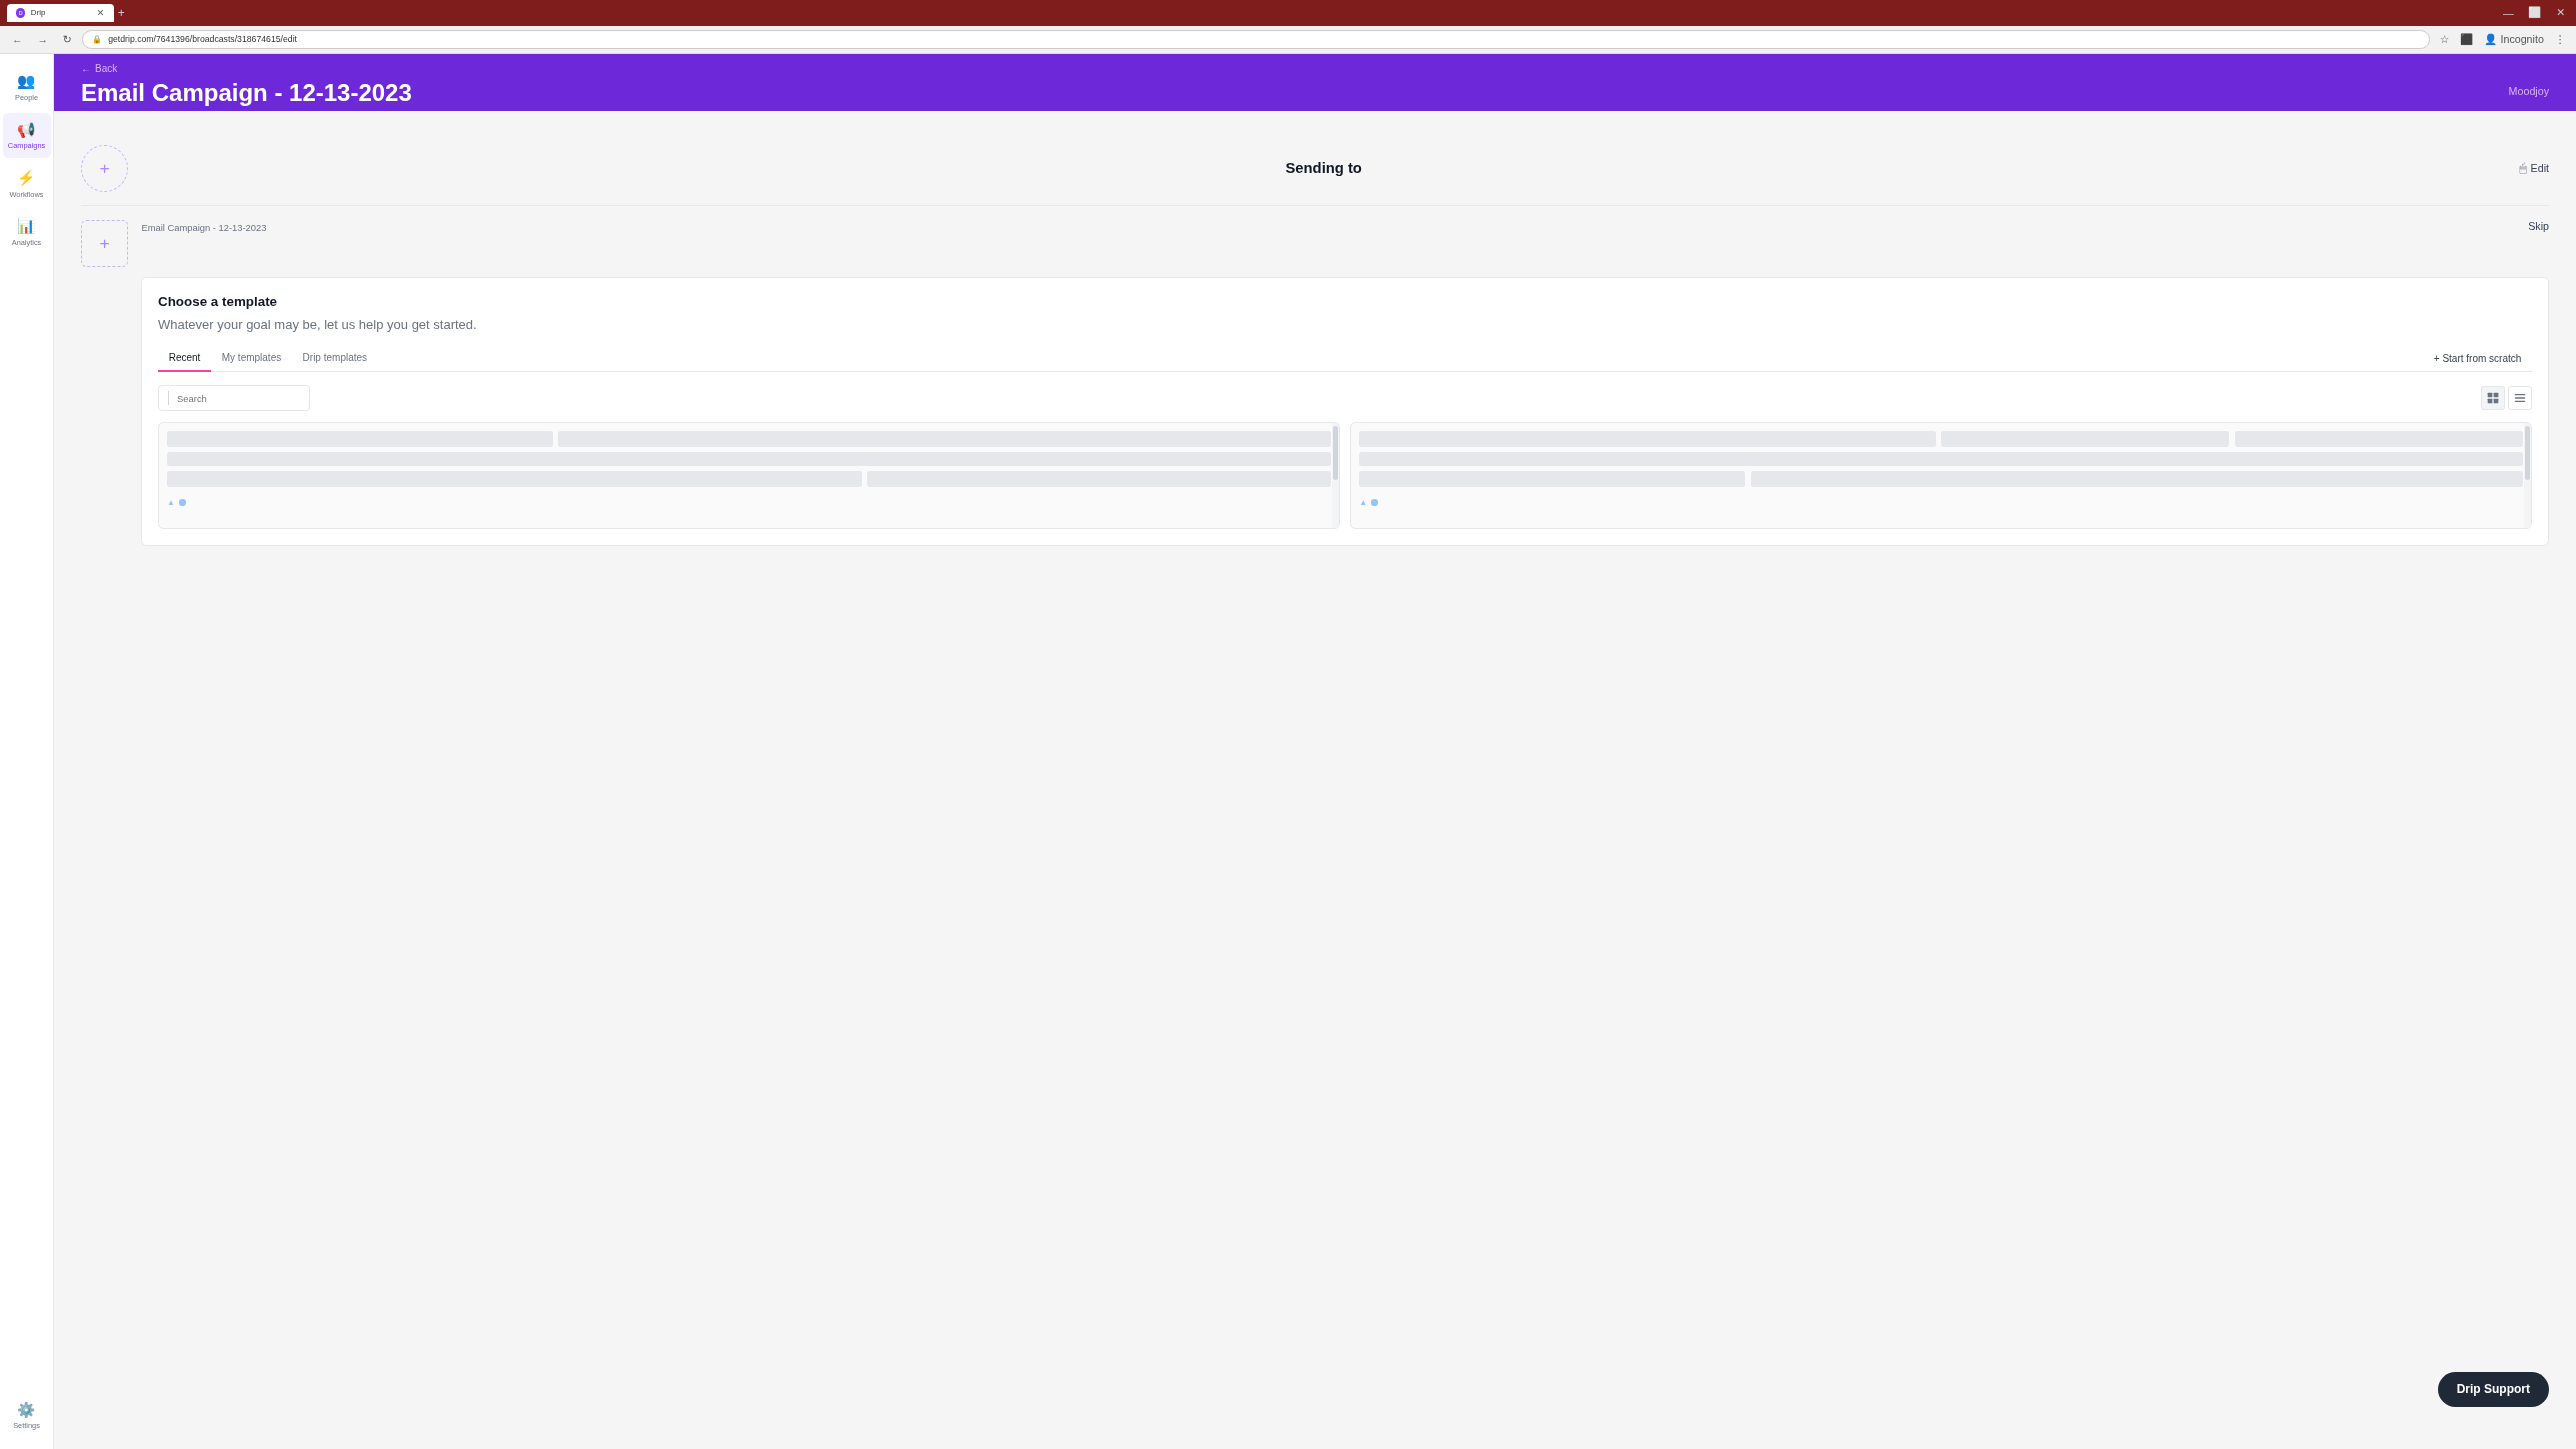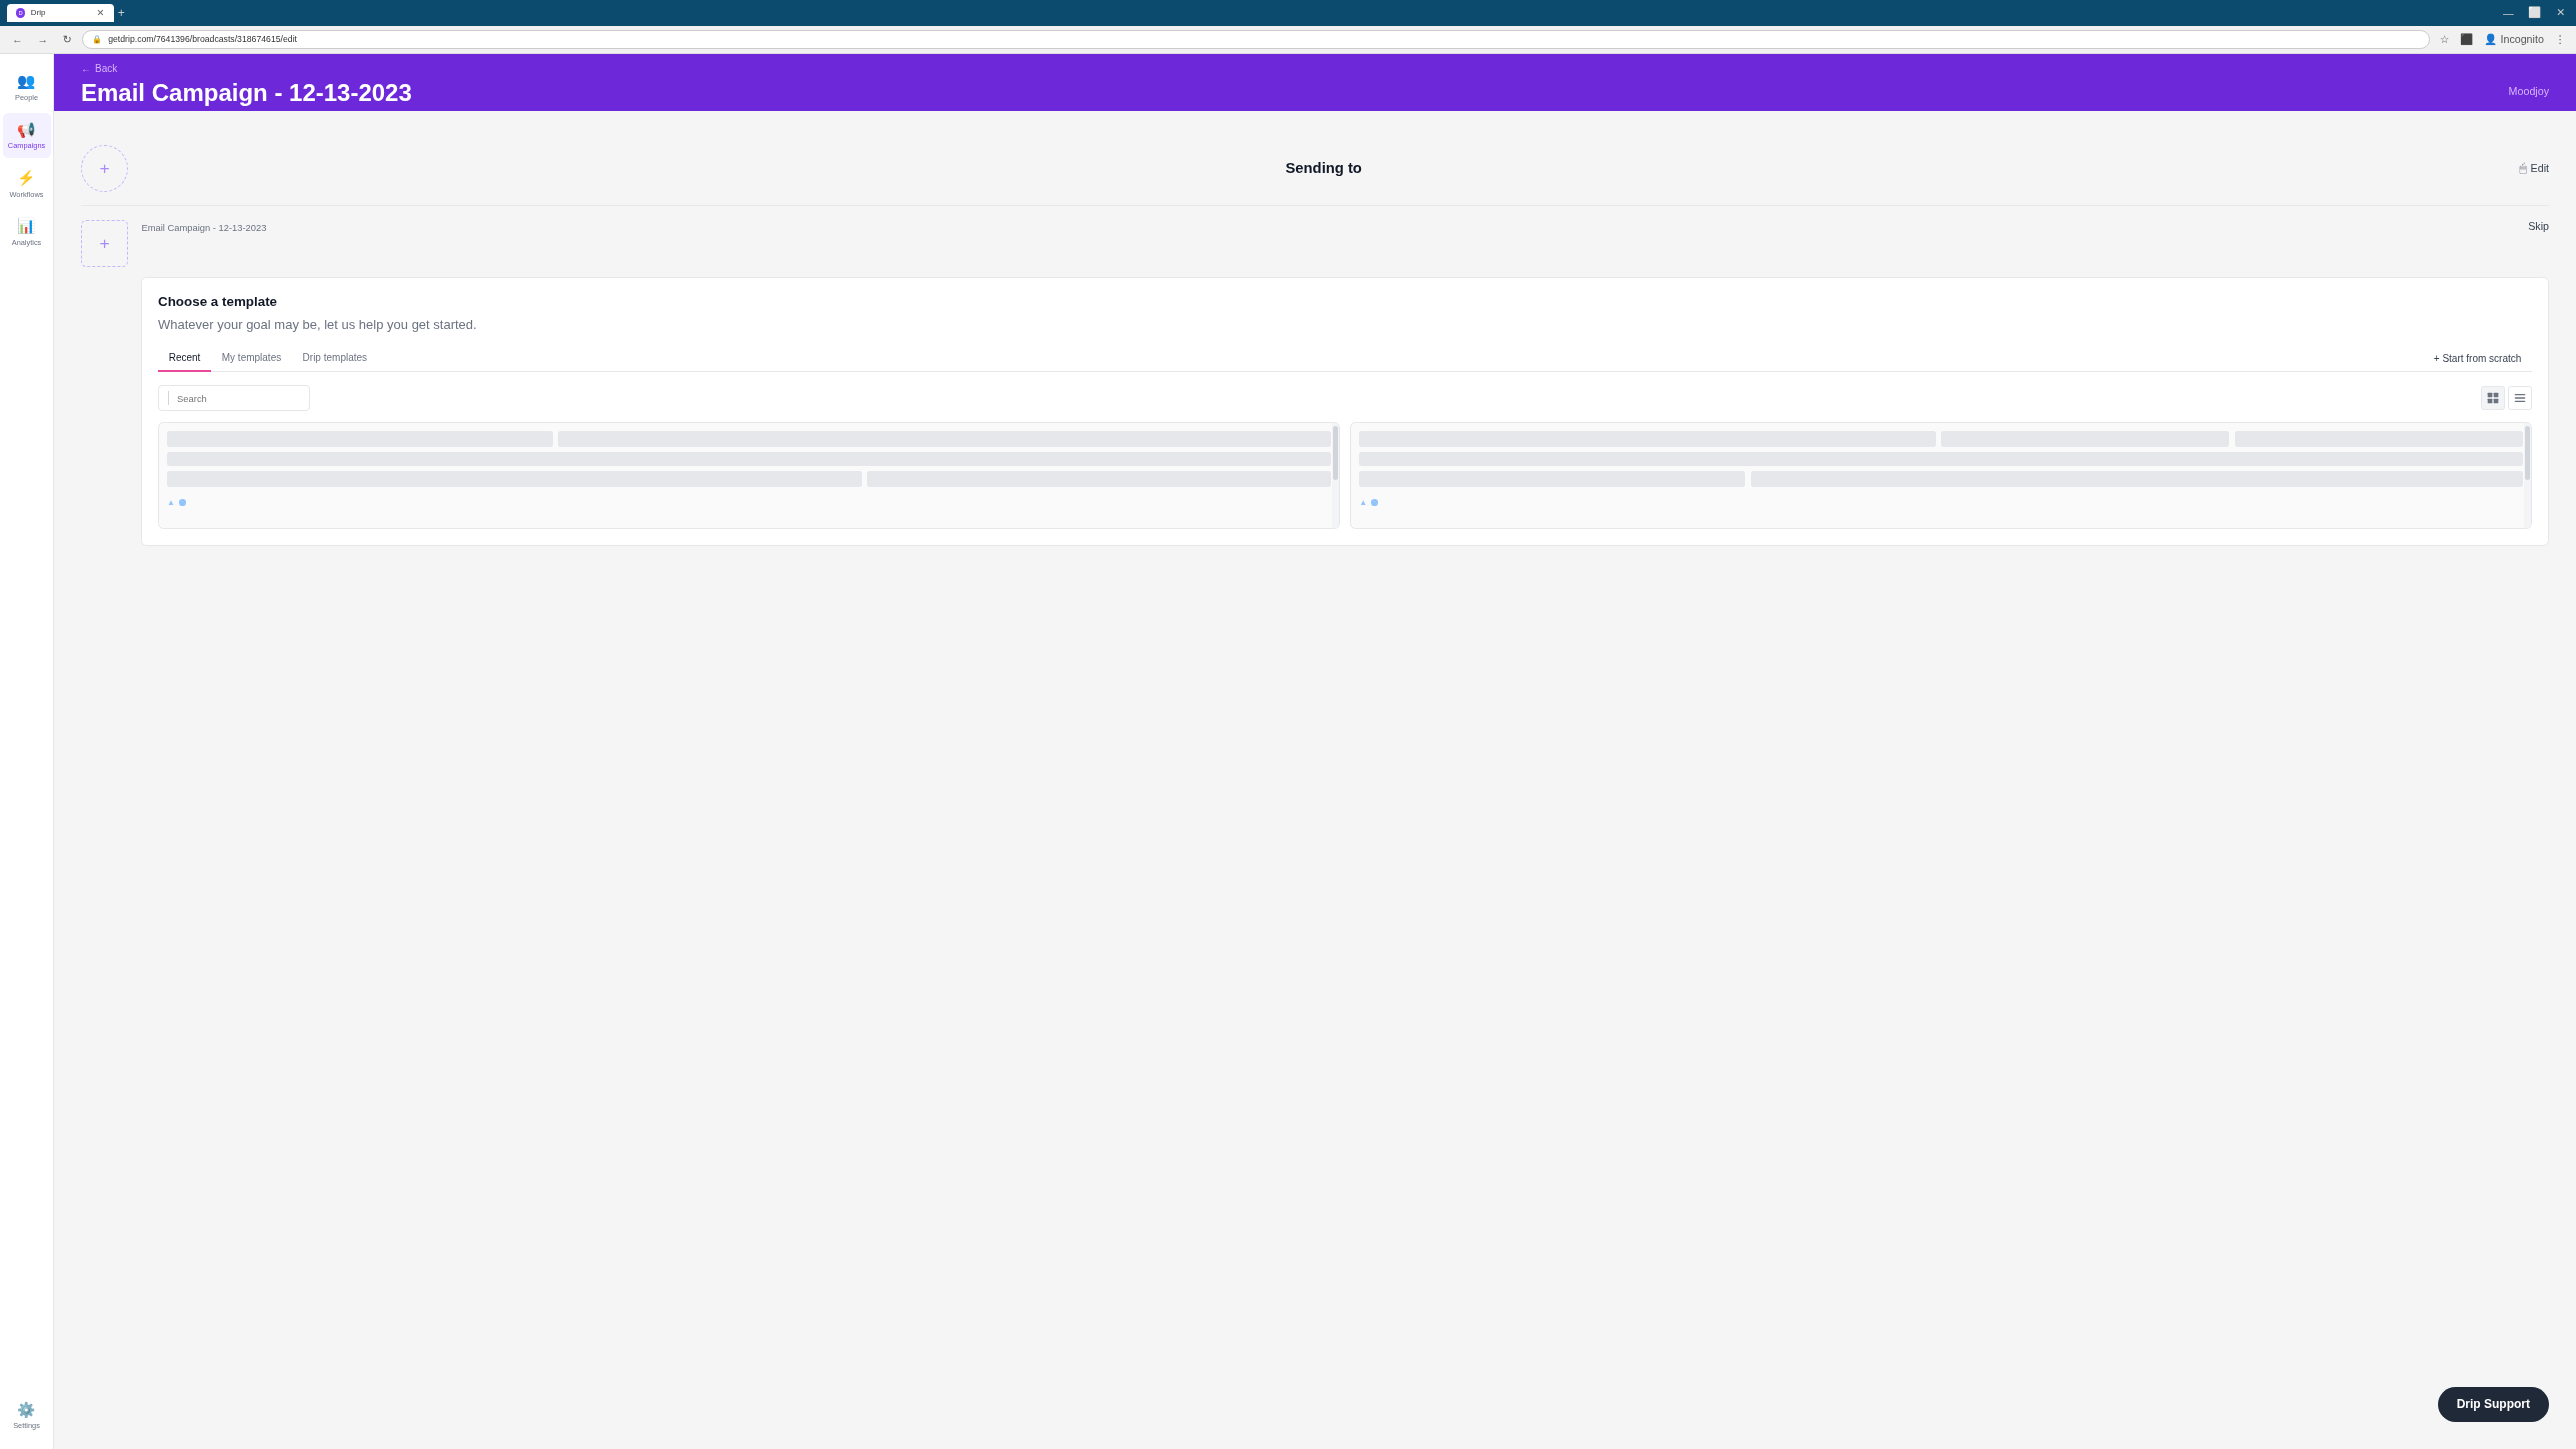--- a/index.html
+++ b/index.html
@@ -1,19 +1,19 @@
 <!DOCTYPE html>
 <html style="font-size:10.7px"><head>
   <meta charset="utf-8">
   <style>
     * { box-sizing: border-box; margin: 0; padding: 0; }
     body { font-family: -apple-system, BlinkMacSystemFont, 'Segoe UI', sans-serif; background: #f5f5f5; display: flex; flex-direction: column; height: 100vh; overflow: hidden; }
 
     
-    .browser-chrome { background: #0c4a6e; padding: 4px 6.7px; display: flex; align-items: center; gap: 5.4px; }
+    .browser-chrome { background: #7f1d1d; padding: 4px 6.7px; display: flex; align-items: center; gap: 5.4px; }
     .browser-tabs { display: flex; align-items: center; gap: 4px; flex: 1; }
     .browser-tab { background: #fff; border-radius: 4px 4px 0 0; padding: 3.4px 9.4px; display: flex; align-items: center; gap: 5.4px; font-size: 8px; color: #333; min-width: 107px; }
     .tab-favicon { width: 9.4px; height: 9.4px; background: #7c3aed; border-radius: 50%; display: flex; align-items: center; justify-content: center; color: #fff; font-size: 5.4px; }
     .tab-close { margin-left: auto; color: #666; cursor: pointer; font-size: 9.4px; }
     .new-tab-btn { color: #ccc; font-size: 12px; cursor: pointer; background: none; border: none; }
     .window-controls { display: flex; gap: 6.7px; margin-left: auto; }
     .win-ctrl { color: #ccc; font-size: 10.7px; cursor: pointer; background: none; border: none; padding: 1.3px 4px; }
 
     .browser-nav { background: #f1f1f1; padding: 4px 8px; display: flex; align-items: center; gap: 6.7px; border-bottom: 0.7px solid #ddd; }
     .nav-btn { background: none; border: none; cursor: pointer; color: #555; font-size: 10.7px; padding: 2.7px 4px; border-radius: 2.7px; }
@@ -88,21 +88,21 @@
     .template-block.wide { flex: 2; height: 16px; }
     .template-block.narrow { flex: 1; height: 16px; }
     .template-block.full { width: 100%; height: 13.4px; }
     .template-block.med { flex: 1.5; height: 16px; }
     .template-dots { display: flex; gap: 4px; align-items: center; padding: 5.4px 0; }
     .template-dot { width: 6.7px; height: 6.7px; border-radius: 50%; }
     .template-dot.blue { background: #93c5fd; }
     .template-arrow { font-size: 8px; color: #93c5fd; }
 
     
-    .drip-support-btn { position: fixed; bottom: 27px; right: 27px; background: #1f2937; color: #fff; padding: 10.7px 19px; border-radius: 20px; font-size: 12px; font-weight: 600; cursor: pointer; border: none; z-index: 100; }
+    .drip-support-btn { position: fixed; bottom: 42px; right: 27px; background: #1f2937; color: #fff; padding: 10.7px 19px; border-radius: 20px; font-size: 12px; font-weight: 600; cursor: pointer; border: none; z-index: 100; }
 
     
     .template-scrollbar { position: absolute; right: 0; top: 0; bottom: 0; width: 6.7px; background: #f3f4f6; }
     .template-scrollbar-thumb { width: 5.4px; height: 54px; background: #d1d5db; border-radius: 2.7px; margin: 2.7px auto; }
   </style>
 </head>
 <body>
 
 <div class="browser-chrome">
   <div class="browser-tabs">

